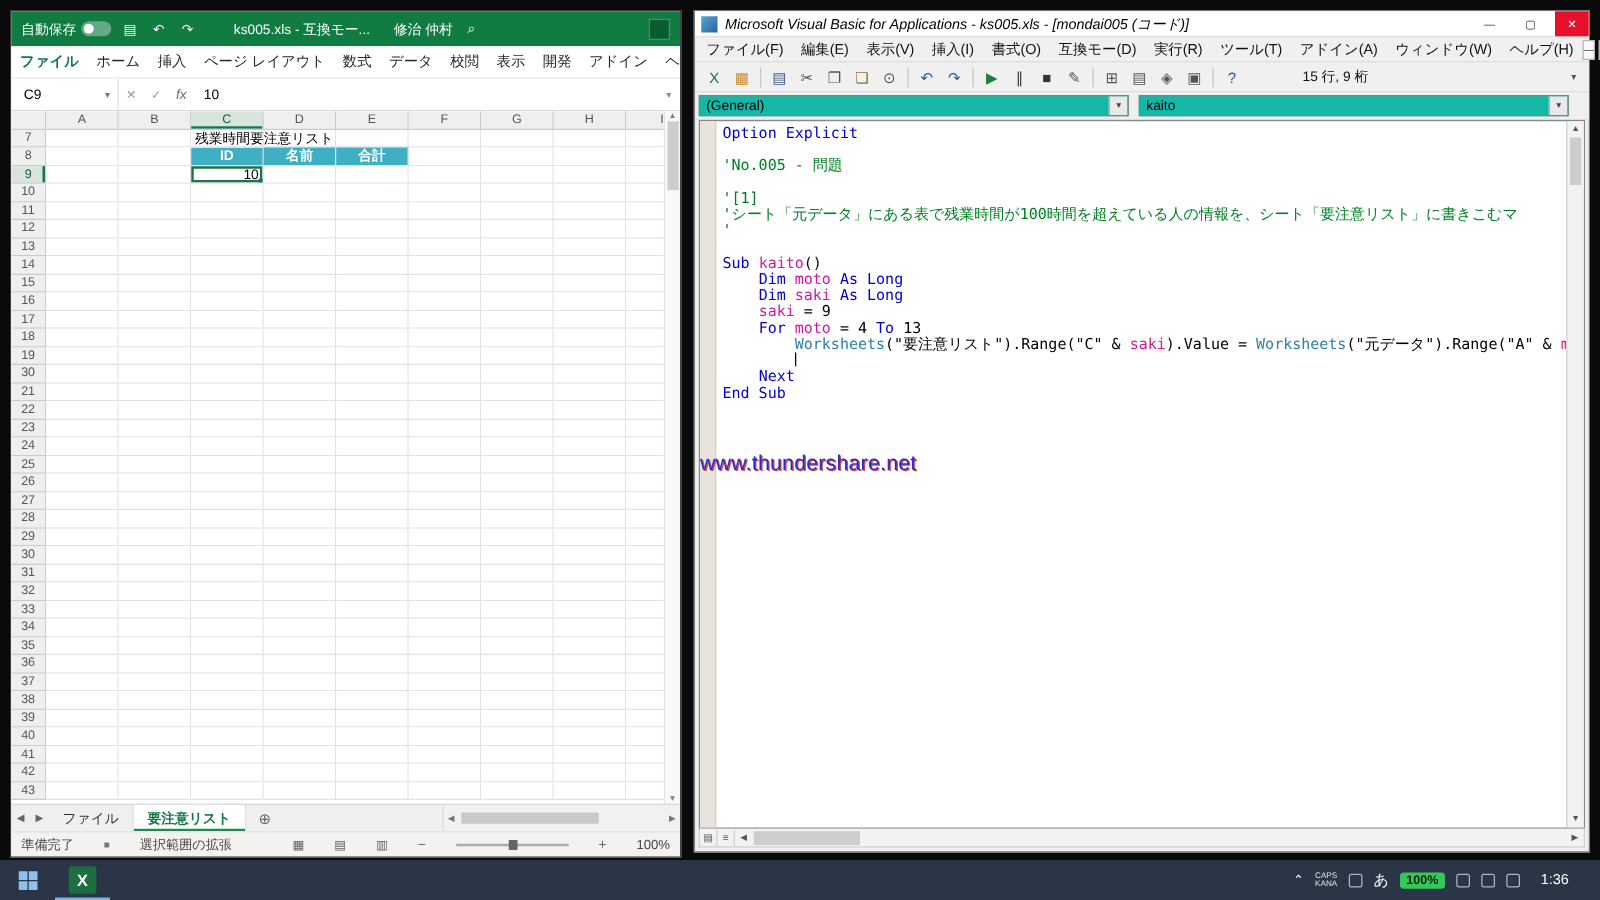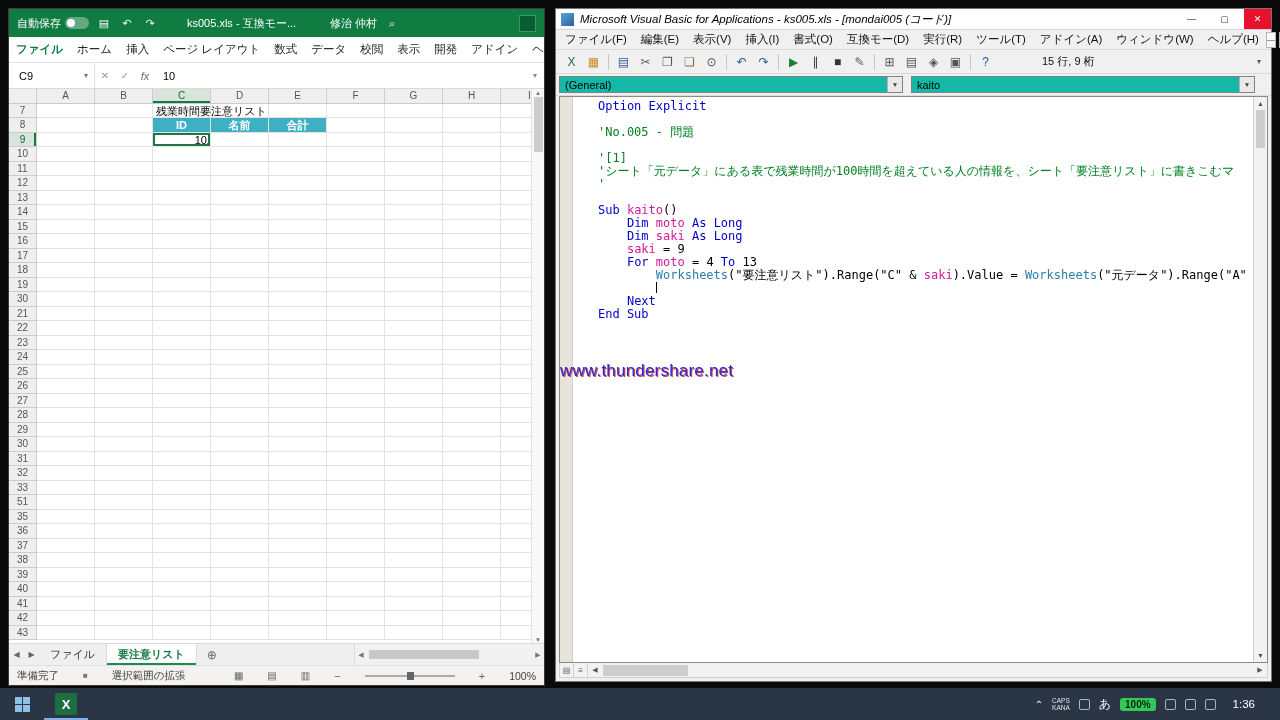--- a/index.html
+++ b/index.html
@@ -8,21 +8,21 @@
   .desktop{position:absolute;inset:0;background:#0a0a0a;}
 
   
   .excel-window{position:absolute;left:8px;top:8px;width:537px;height:678px;display:flex;flex-direction:column;background:#fff;border:1px solid #3c3c3c;}
   .xl-title{height:28px;background:#107C41;display:flex;align-items:center;color:#fff;font-size:11px;padding:0 8px;gap:7px;flex:0 0 auto;}
   .autosave{display:flex;align-items:center;gap:4px;}
   .togglepill{width:24px;height:12px;background:rgba(255,255,255,.35);border-radius:6px;position:relative;display:inline-block;}
   .togglepill::after{content:"";position:absolute;left:2px;top:2px;width:8px;height:8px;background:#fff;border-radius:50%;}
   .ticon{font-size:11px;opacity:.95;width:16px;text-align:center;}
   .xl-doc{margin-left:22px;white-space:nowrap;}
-  .xl-user{margin-left:27px;white-space:nowrap;}
+  .xl-user{margin-left:12px;white-space:nowrap;}
   .xl-titlespacer{flex:1;}
   .xl-winbox{width:17px;height:17px;background:#0B5C30;border:1px solid #2F9E63;flex:0 0 auto;}
 
   .xl-ribbon{height:26px;display:flex;align-items:center;background:#fff;border-bottom:1px solid #E3E3E3;flex:0 0 auto;font-size:11.5px;color:#262626;white-space:nowrap;overflow:hidden;}
   .rtab{padding:0 7px;}
   .rtab.file{color:#107C41;font-weight:bold;}
   .rspacer{flex:1;}
 
   .xl-formula{height:26px;display:flex;align-items:center;background:#fff;border-bottom:1px solid #D9D9D9;flex:0 0 auto;font-size:11px;}
   .namebox{width:86px;height:100%;display:flex;align-items:center;justify-content:space-between;padding:0 6px 0 10px;border-right:1px solid #E0E0E0;}
@@ -87,21 +87,21 @@
   .vtsep{width:1px;height:16px;background:#C6C6C6;margin:0 3px;}
   .pos{font-size:11px;margin-left:46px;color:#111;white-space:pre;}
   .tspacer{flex:1;}
   .tovf{width:14px;font-size:8px;color:#555;text-align:center;}
   .vb-combos{height:22px;display:flex;gap:8px;padding:2px 16px 2px 3px;background:#F0F0F0;border-bottom:1px solid #DDD;flex:0 0 auto;}
   .combo{flex:1;background:#14b8a6;border:1px solid #828282;display:flex;align-items:center;justify-content:space-between;font-size:11px;padding-left:5px;overflow:hidden;}
   .combo .arrow{width:15px;align-self:stretch;background:#E9E9E9;border-left:1px solid #AFAFAF;display:flex;align-items:center;justify-content:center;font-size:6.5px;color:#444;flex:0 0 auto;}
   .vb-codewrap{flex:1;display:flex;margin:0 3px;border:1px solid #898989;background:#fff;overflow:hidden;}
   .marginbar{width:13px;background:#E8E4DC;border-right:1px solid #CFCFCF;flex:0 0 auto;}
   #code{flex:1;overflow:hidden;padding:3px 2px 0 5px;font-family:"DejaVu Sans Mono",monospace;font-size:12px;line-height:13px;white-space:pre;color:var(--tx,#000);}
-  .code-line{height:13px;margin-left:20px;}
+  .code-line{height:13px;}
   .seg-kw{color:var(--kw,#0000CC);}
   .seg-cm{color:var(--cm,#008022);}
   .seg-id{color:var(--id,#D2199A);}
   .seg-ob{color:var(--ob,#2E7FA8);}
   .seg-tx{color:var(--tx,#000);}
   .seg-caret{display:inline-block;width:1px;height:11px;background:#000;vertical-align:-1px;}
   .vb-vscroll{width:14px;background:#F2F2F2;border-left:1px solid #D0D0D0;display:flex;flex-direction:column;font-size:7px;color:#555;text-align:center;flex:0 0 auto;}
   .vs-btn{height:13px;line-height:13px;}
   .vs-thumb{height:38px;background:#CDCDCD;margin:0 2px;}
   .vs-fill{flex:1;}
@@ -457,21 +457,21 @@
             <div class="hcell rowh">33</div>
             <div class="cell"></div>
             <div class="cell"></div>
             <div class="cell"></div>
             <div class="cell"></div>
             <div class="cell"></div>
             <div class="cell"></div>
             <div class="cell"></div>
             <div class="cell"></div>
             <div class="cell"></div>
-            <div class="hcell rowh">51</div>
+            <div class="hcell rowh">34</div>
             <div class="cell"></div>
             <div class="cell"></div>
             <div class="cell"></div>
             <div class="cell"></div>
             <div class="cell"></div>
             <div class="cell"></div>
             <div class="cell"></div>
             <div class="cell"></div>
             <div class="cell"></div>
             <div class="hcell rowh">35</div>

